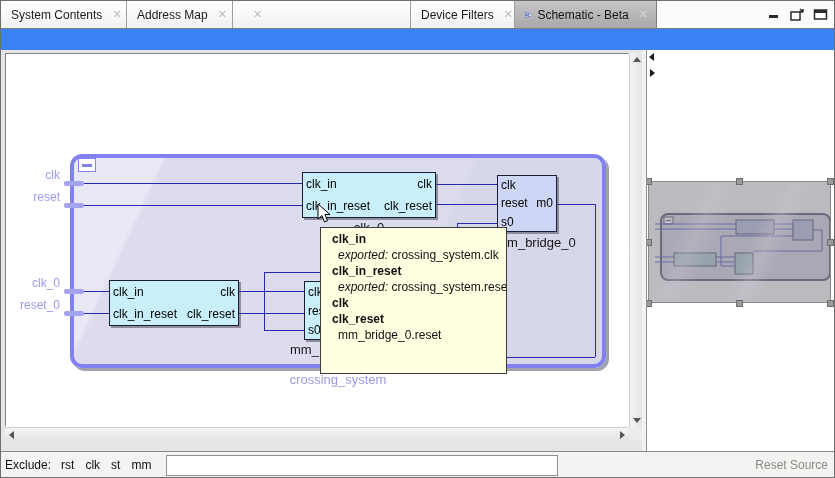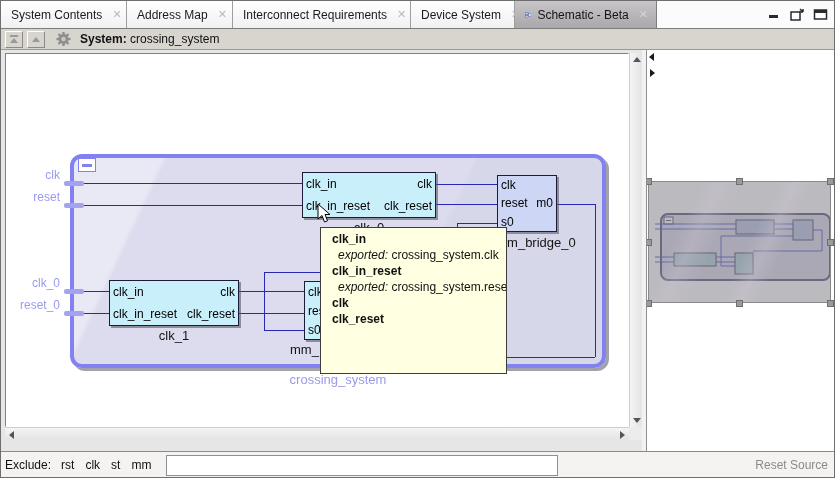--- a/index.html
+++ b/index.html
@@ -123,25 +123,24 @@
   <div class="tabbar">
     <div class="tab" style="width:126px">
       <span class="tlabel">System Contents</span>
       <span class="tclose">✕</span>
     </div>
     <div class="tab" style="width:106px">
       <span class="tlabel">Address Map</span>
       <span class="tclose">✕</span>
     </div>
     <div class="tab" style="width:178px">
-      <span class="tlabel">Interconnect Requirements</span>
       <span class="tclose">✕</span>
     </div>
     <div class="tab" style="width:104px">
-      <span class="tlabel">Device System</span>
+      <span class="tlabel">Device Filters</span>
       <span class="tclose">✕</span>
     </div>
     <div class="tab active" style="width:142px">
       <svg class="tabicon" viewBox="0 0 17 16">
         <path d="M5 5 L5 11 M5 8 L10 8 M10 3 L10 8" stroke="#4a6fd4" fill="none" stroke-width="1"></path>
         <rect x="2" y="1" width="6" height="5" fill="#c6d2f0" stroke="#3a5cc0"></rect>
         <rect x="2" y="10" width="6" height="5" fill="#c6d2f0" stroke="#3a5cc0"></rect>
         <rect x="10" y="5" width="6" height="6" fill="#e6ecfa" stroke="#3a5cc0"></rect>
       </svg>
       <span class="tlabel">Schematic - Beta</span>
@@ -155,43 +154,20 @@
         <rect x="1" y="4" width="9" height="8" fill="#fff" stroke="#2b2b2b" stroke-width="1.5"></rect>
         <path d="M9 4 L13 4 M13 1 L13 4 M10 1 L13 4" stroke="#2b2b2b" stroke-width="1.5" fill="none"></path>
       </svg>
       <svg class="winbtn" viewBox="0 0 15 13">
         <rect x="1.5" y="2" width="12" height="9" fill="#fff" stroke="#2b2b2b" stroke-width="1.5"></rect>
         <rect x="1.5" y="2" width="12" height="3" fill="#2b2b2b"></rect>
       </svg>
     </div>
   </div>
 
-  <div class="header">
-    <div class="hbtn">
-      <div class="bar-top"></div>
-      <div class="tri-up"></div>
-    </div>
-    <div class="hbtn">
-      <div class="tri-up"></div>
-    </div>
-    <svg class="sysicon" width="17" height="16" viewBox="0 0 17 16">
-      <circle cx="8.5" cy="8" r="5" fill="#8f8f8f"></circle>
-      <g stroke="#8f8f8f" stroke-width="2.4">
-        <line x1="8.5" y1="1" x2="8.5" y2="15"></line>
-        <line x1="1.5" y1="8" x2="15.5" y2="8"></line>
-        <line x1="3.5" y1="3" x2="13.5" y2="13"></line>
-        <line x1="13.5" y1="3" x2="3.5" y2="13"></line>
-      </g>
-      <circle cx="8.5" cy="8" r="2.2" fill="#c8c8c8"></circle>
-    </svg>
-    <span class="systext">
-      <b>System:</b>
-      <span>crossing_system</span>
-    </span>
-  </div>
 
   <div class="main">
 
     <div class="canvas">
 
       <div class="sysbox"></div>
       <div class="collapsebox">
         <div class="minus"></div>
       </div>
 
@@ -253,21 +229,20 @@
       <div class="block cyan" style="left:103px; top:226px; width:130px; height:46px">
         <div class="prow">
           <span>clk_in</span>
           <span>clk</span>
         </div>
         <div class="prow">
           <span>clk_in_reset</span>
           <span>clk_reset</span>
         </div>
       </div>
-      <div class="blklabel" style="left:103px; top:274px; width:130px">clk_1</div>
 
       <div class="block cyan" style="left:298px; top:227px; width:143px; height:59px">
         <div class="prow">
           <span>clk</span>
         </div>
         <div class="prow">
           <span>reset</span>
         </div>
         <div class="prow">
           <span>s0</span>
@@ -277,20 +252,21 @@
 
       <div class="sysname">crossing_system</div>
 
       <div class="tooltip">
         <div class="ind1"><b>clk_in</b></div>
         <div class="ind2"><i>exported:</i> <span>crossing_system.clk</span></div>
         <div class="ind1"><b>clk_in_reset</b></div>
         <div class="ind2"><i>exported:</i> <span>crossing_system.reset</span></div>
         <div class="ind1"><b>clk</b></div>
         <div class="ind1"><b>clk_reset</b></div>
+        <div class="ind2"><span>mm_bridge_0.reset</span></div>
       </div>
 
       <svg class="cursor" width="14" height="21" viewBox="0 0 14 21">
         <path d="M1 1 L1 16 L5 12.5 L7.5 19 L10.5 17.8 L8 11.5 L13 11.5 Z" fill="#ffffff" stroke="#000" stroke-width="1"></path>
       </svg>
     </div>
 
     <div class="vscroll">
       <div class="sarrow sa-up"></div>
       <div class="sarrow sa-down"></div>

